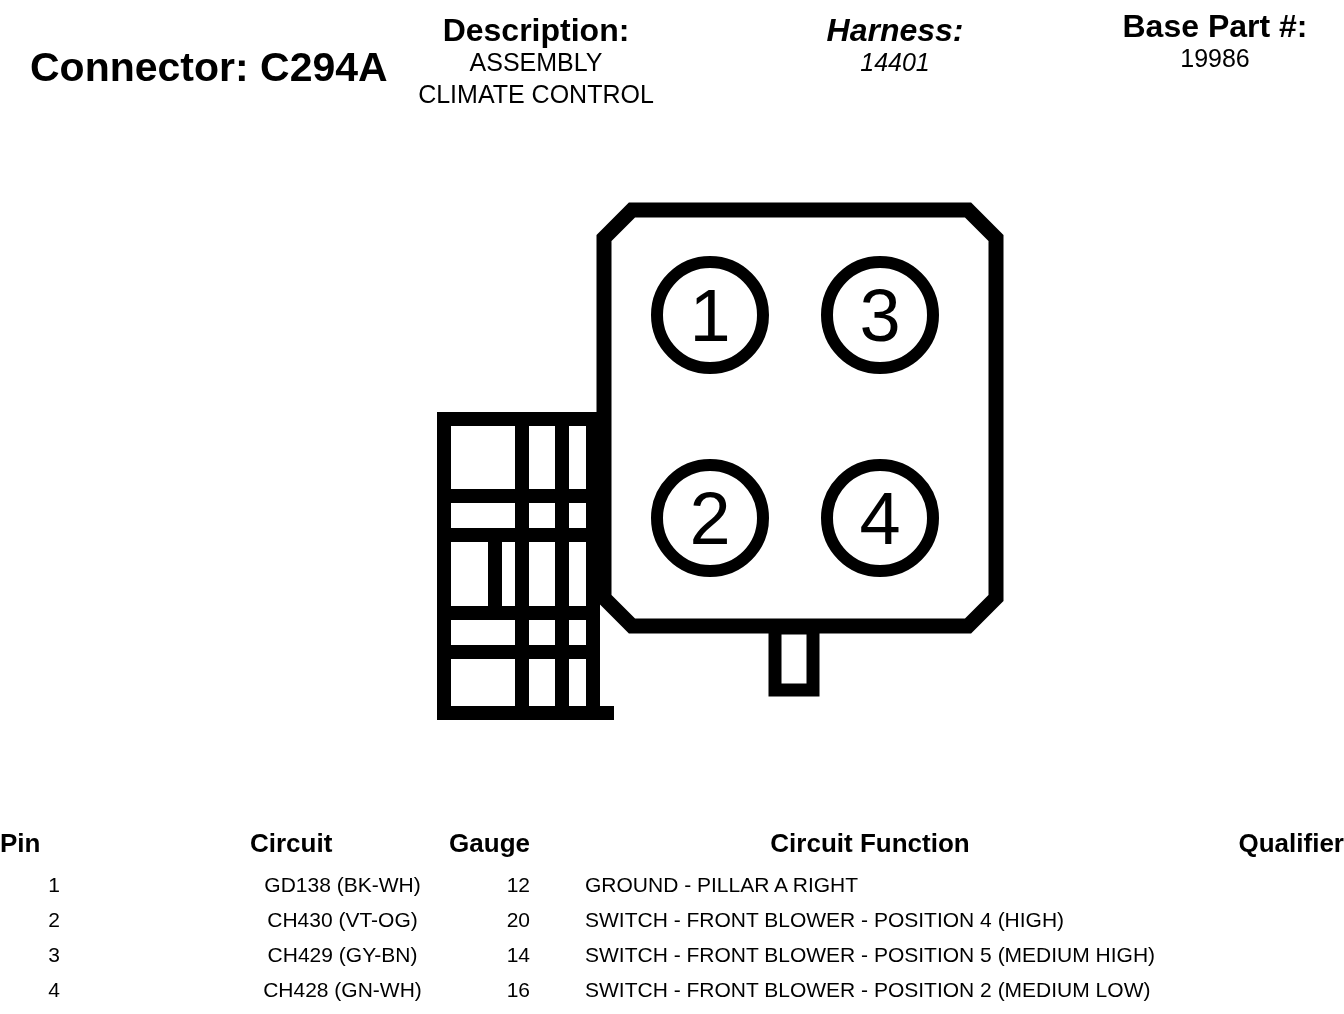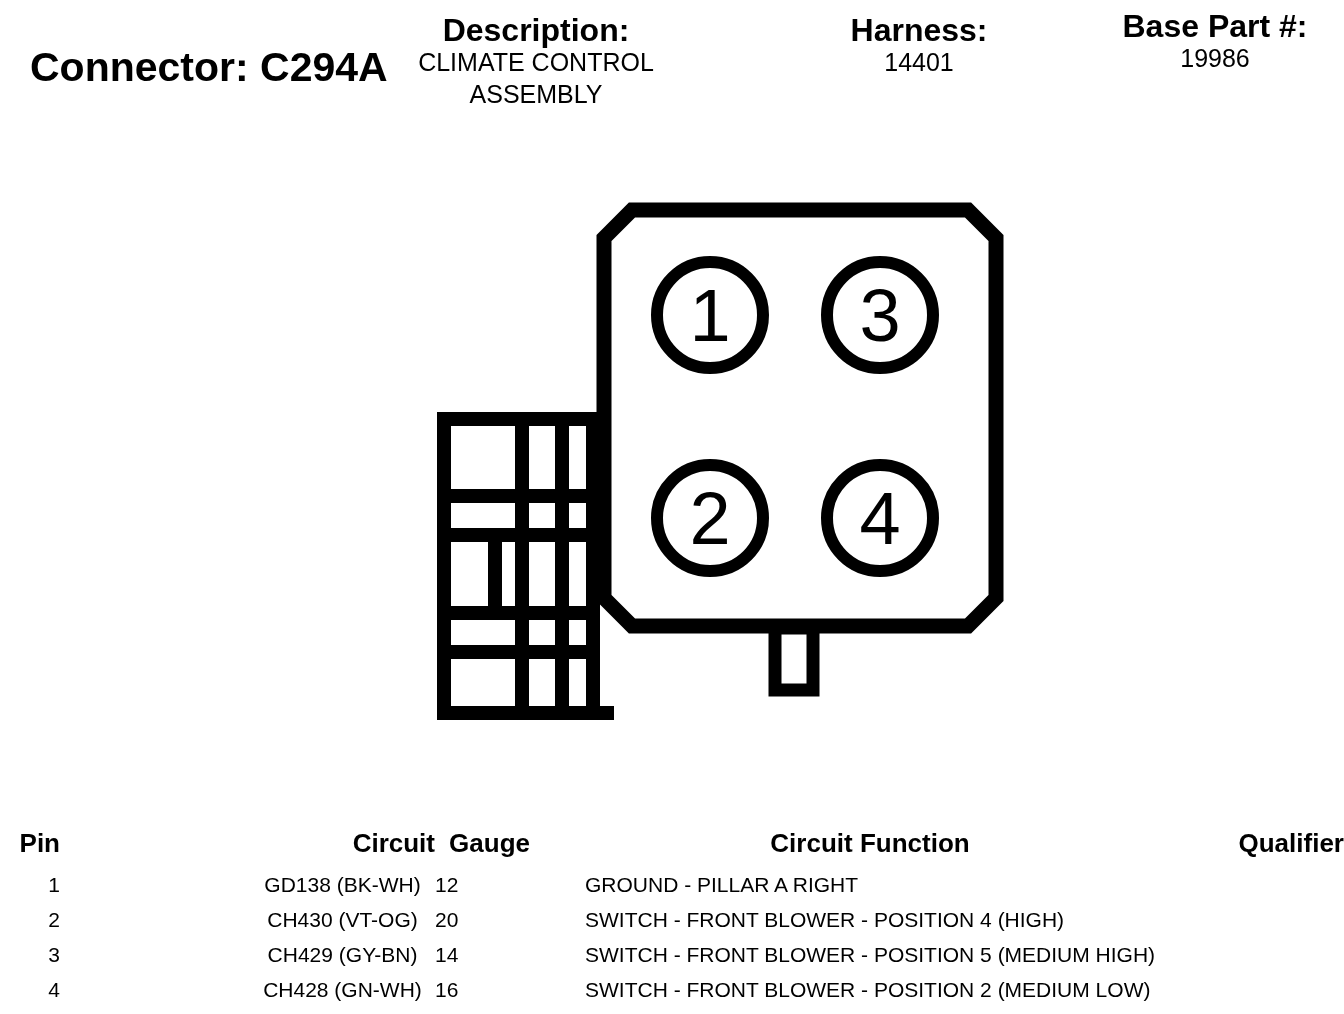--- a/index.html
+++ b/index.html
@@ -34,21 +34,21 @@
     line-height: 32px;
     white-space: nowrap;
   }
   .hdr-value {
     font-size: 25px;
     font-weight: normal;
     line-height: 32px;
     white-space: nowrap;
   }
   #desc-block { left: 396px; top: 14px; width: 280px; }
-  #harness-block { left: 799px; top: 14px; width: 240px; }
+  #harness-block { left: 775px; top: 14px; width: 240px; font-style: italic; }
   #basepart-block { left: 1090px; top: 10px; width: 250px; }
 
   
   .diagram { position: absolute; left: 0; top: 150px; width: 1344px; height: 620px; }
   .diagram svg { display: block; }
 
   
   .pin-table {
     position: absolute;
     left: 0;
@@ -73,43 +73,43 @@
     white-space: nowrap;
   }
   col.c-pin      { width: 60px; }
   col.c-spacer0  { width: 190px; }
   col.c-circuit  { width: 185px; }
   col.c-gauge    { width: 95px; }
   col.c-spacer1  { width: 55px; }
   col.c-function { width: 570px; }
   col.c-qual     { width: 189px; }
 
-  th.h-pin      { text-align: right; }
-  th.h-circuit  { text-align: right; }
+  th.h-pin      { text-align: left; }
+  th.h-circuit  { text-align: left; }
   th.h-gauge    { text-align: right; }
   th.h-function { text-align: center; }
   th.h-qual     { text-align: right; }
 
   td.d-pin      { text-align: right; }
   td.d-circuit  { text-align: center; }
-  td.d-gauge    { text-align: left; }
+  td.d-gauge    { text-align: right; }
   td.d-function { text-align: left; margin-left: 24px; }
   td.d-qual     { text-align: left; }
 </style>
 </head>
 <body>
 
 <div class="header">
 
   <div class="hdr-connector">Connector: C294A</div>
 
   <div class="hdr-block" id="desc-block">
     <div class="hdr-label">Description:</div>
+    <div class="hdr-value">ASSEMBLY</div>
     <div class="hdr-value">CLIMATE CONTROL</div>
-    <div class="hdr-value">ASSEMBLY</div>
   </div>
 
   <div class="hdr-block" id="harness-block">
     <div class="hdr-label">Harness:</div>
     <div class="hdr-value">14401</div>
   </div>
 
   <div class="hdr-block" id="basepart-block">
     <div class="hdr-label">Base Part #:</div>
     <div class="hdr-value">19986</div>

